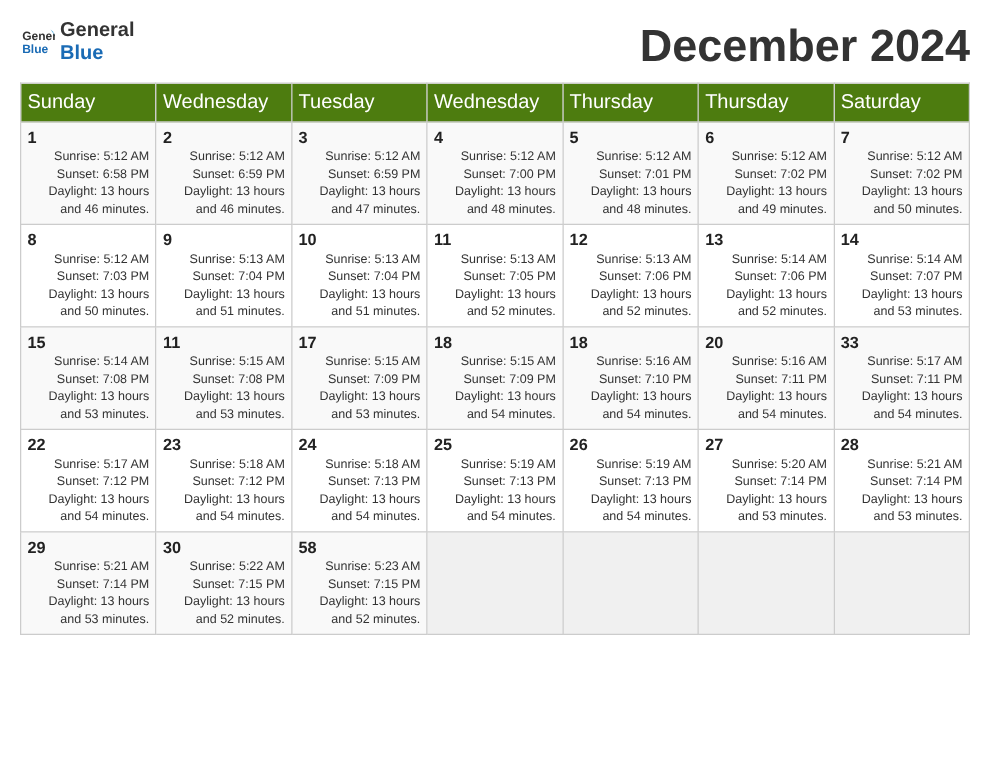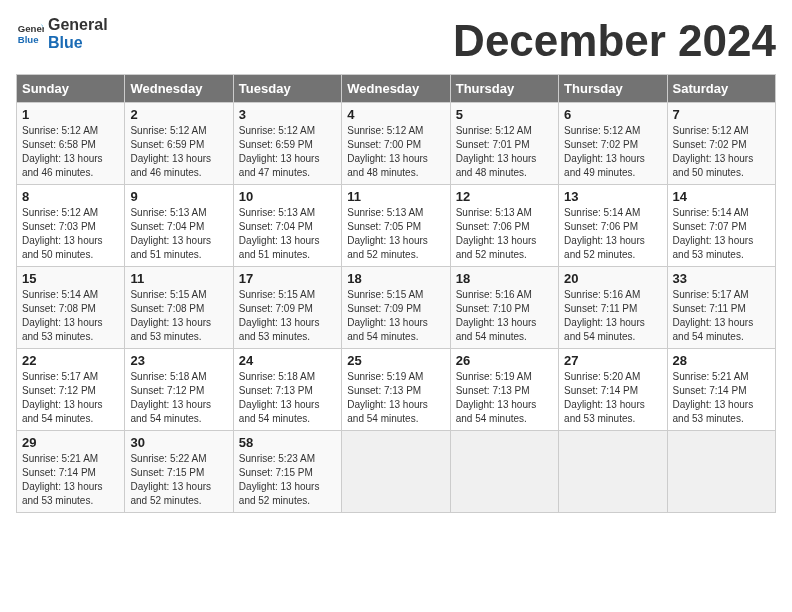--- a/index.html
+++ b/index.html
@@ -22,41 +22,41 @@
       gap: 4px;
     }
     .logo-icon {
       width: 28px;
       height: 28px;
     }
     .title-area {
       text-align: right;
     }
     .month-title {
-      font-size: 44px;
+      font-size: 36px;
       font-weight: bold;
       color: #333;
     }
     .subtitle {
       font-size: 15px;
       color: #555;
       margin-top: 2px;
     }
     .calendar {
       width: 100%;
       border-collapse: collapse;
       font-size: 10.5px;
     }
     .calendar thead th {
-      background-color: #737373;
+      background-color: #4d7c0f;
       color: #fff;
       text-align: left;
       padding: 6px 5px;
-      font-size: 13px;
-      font-weight: bold;
+      font-size: 16px;
+      font-weight: normal;
       border: 1px solid #ccc;
     }
     .calendar tbody td {
       border: 1px solid #ccc;
       vertical-align: top;
       padding: 4px 5px;
       width: 108px;
       min-height: 80px;
       background: #fff;
     }
@@ -67,20 +67,21 @@
       font-size: 13px;
       font-weight: bold;
       color: #222;
       display: block;
       margin-bottom: 2px;
     }
     .day-info {
       color: #333;
       font-size: 10px;
       line-height: 1.4;
+      text-align: right;
     }
     .empty-cell {
       background: #f0f0f0 !important;
     }
   </style>
 </head>
 <body>
 
 <div class="header-area">
   <div class="logo">

